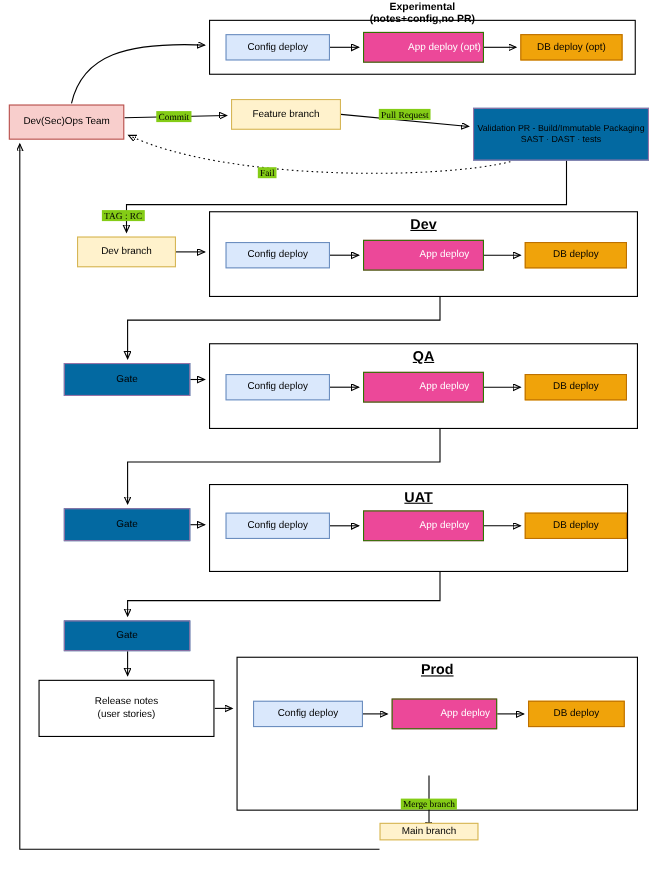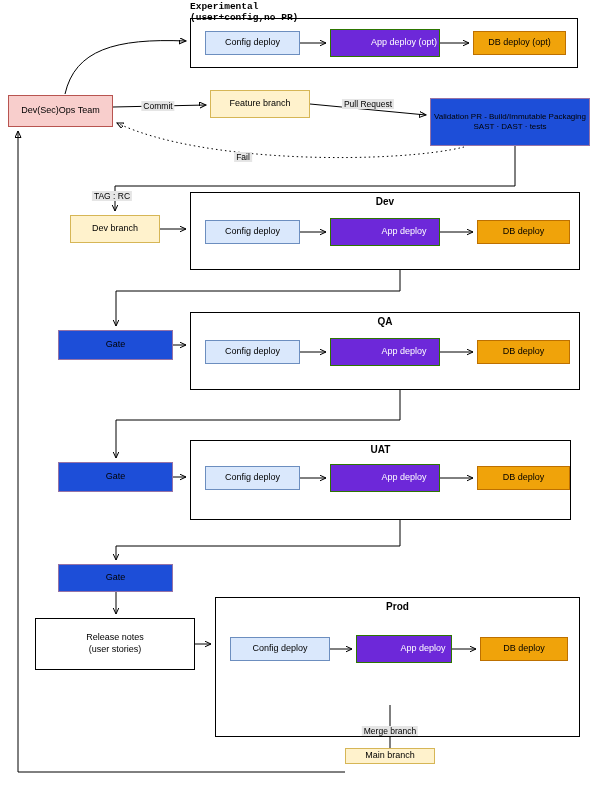--- a/index.html
+++ b/index.html
@@ -5,46 +5,46 @@
   * { box-sizing: border-box; margin: 0; padding: 0; }
   body { font-family: "Liberation Sans", sans-serif; background: #ffffff; }
   #canvas { position: relative; width: 600px; height: 794px; background: #ffffff; overflow: hidden; }
 
   .node {
     position: absolute; display: flex; flex-direction: column;
     align-items: center; justify-content: center; text-align: left;
     font-size: 9px; color: #000; border: 1px solid #000; z-index: 2; line-height: 1.3;
   }
   .container-box { position: absolute; border: 1px solid #000; background: #ffffff; z-index: 0; }
-  .container-title { width: 100%; text-align: center; font-weight: bold; font-size: 10px; padding-top: 3px; }
-  .floating-title { position: absolute; font-weight: bold; font-size: 9.5px; z-index: 1; line-height: 1.2; font-family: Liberation Mono, monospace; }
+  .container-title { width: 100%; text-align: center; font-weight: bold; font-size: 13px; padding-top: 3px; text-decoration: underline; }
+  .floating-title { position: absolute; text-align: center; font-weight: bold; font-size: 9.5px; z-index: 1; line-height: 1.2; }
   .edge-label {
-    position: absolute; transform: translate(-50%,-50%); background: #e5e5e5;
-    font-size: 8.5px; padding: 0 2px; z-index: 3; white-space: nowrap; color: #000;
+    position: absolute; transform: translate(-50%,-50%); background: #84cc16;
+    font-size: 8.5px; padding: 0 2px; z-index: 3; white-space: nowrap; color: #000; font-family: Liberation Serif, serif;
   }
   #wires { position: absolute; left: 0; top: 0; width: 600px; height: 794px; z-index: 1; pointer-events: none; }
   #wires path { stroke: #000; stroke-width: 1; fill: none; }
 
   .fill-team   { background: #f8cecc; border-color: #b85450; }
   .fill-branch { background: #fff2cc; border-color: #d6b656; }
-  .fill-gate   { background: #1d4ed8; border-color: #9673a6; }
+  .fill-gate   { background: #0369a1; border-color: #9673a6; }
   .fill-config { background: #dae8fc; border-color: #6c8ebf; }
-  .fill-app    { background: #6d28d9; border-color: #2d7600; color: #ffffff; padding-left: 38px; }
+  .fill-app    { background: #ec4899; border-color: #2d7600; color: #ffffff; padding-left: 38px; }
   .fill-db     { background: #f0a30a; border-color: #bd7000; }
   .fill-plain  { background: #ffffff; border-color: #000000; }
   .small-text  { font-size: 8px; }
 </style>
 </head>
 <body>
 
 <div id="canvas">
 
   <div class="floating-title" style="left:190px;top:1px;width:388px">
     <div>Experimental</div>
-    <div>(user+config,no PR)</div>
+    <div>(notes+config,no PR)</div>
   </div>
   <div class="container-box" style="left:190px;top:18px;width:388px;height:50px"></div>
 
   <div class="container-box" style="left:190px;top:192px;width:390px;height:78px">
     <div class="container-title">Dev</div>
   </div>
 
   <div class="container-box" style="left:190px;top:312px;width:390px;height:78px">
     <div class="container-title">QA</div>
   </div>

